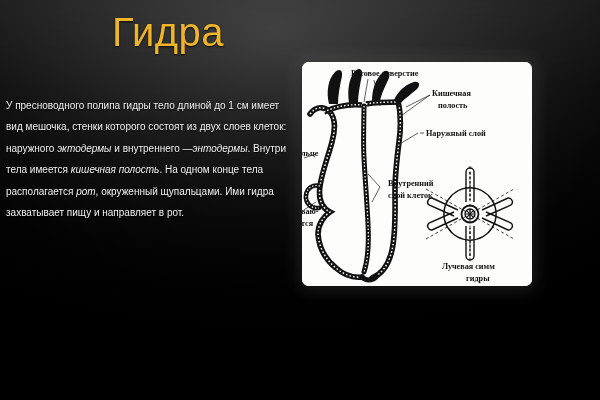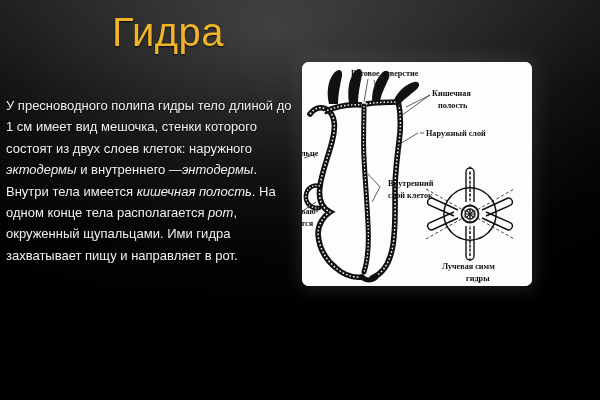--- a/index.html
+++ b/index.html
@@ -41,21 +41,21 @@
     white-space: nowrap;
     text-shadow: 0 1px 2px rgba(0,0,0,0.8);
   }
 
   
   #body-text {
     position: absolute;
     left: 6px;
     top: 95px;
     width: 290px;
-    font-size: 13px;
+    font-size: 10px;
     line-height: 21.4px;
     color: #f2f2f2;
     text-shadow: 0 1px 1px rgba(0,0,0,0.9);
   }
   #body-text i { font-style: italic; }
 
   
   #figure-panel {
     position: absolute;
     left: 302px;

